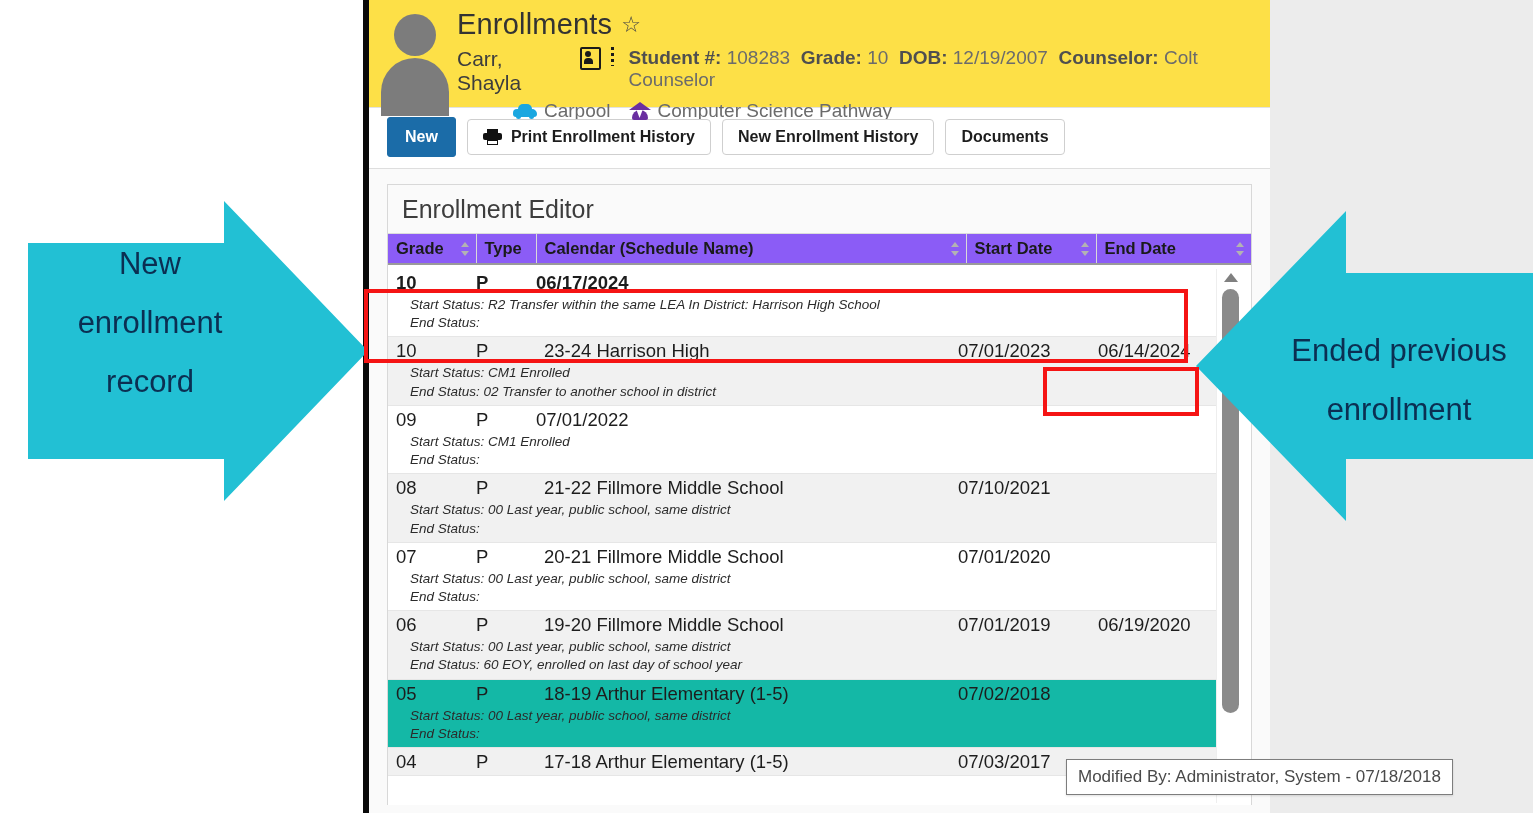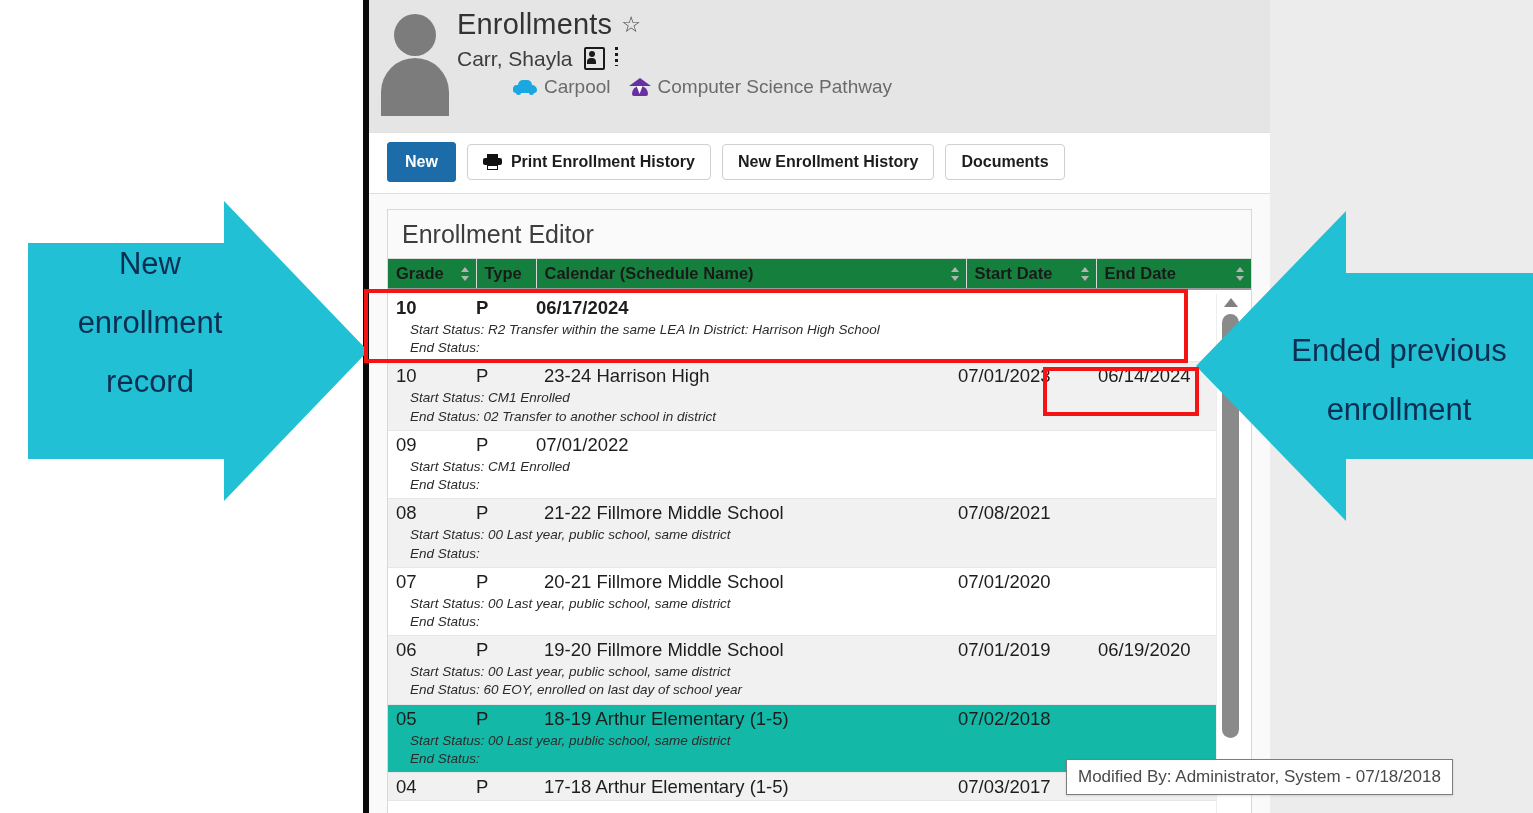--- a/index.html
+++ b/index.html
@@ -39,25 +39,25 @@
   .app{
     position:absolute;left:363px;top:0;width:907px;height:813px;
     background:#fafafa;z-index:3;
     border-left:6px solid #0a0a0a;
     box-sizing:border-box;
     overflow:hidden;
   }
 
   
   .stu-header{
-    background:#e5e5e5;
+    background:#fde047;
     padding:6px 0 4px 0;
     border-bottom:1px solid #e2e2e2;
     display:flex;
-    height:133px;
+    height:108px;
     box-sizing:border-box;
   }
   .avatar{
     width:72px;height:108px;margin-left:10px;margin-top:2px;
     flex:0 0 72px;position:relative;
   }
   .avatar .head{
     position:absolute;left:15px;top:6px;width:42px;height:42px;
     background:#7c7c7c;border-radius:50%;
   }
@@ -131,21 +131,21 @@
     background:#ffffff;border:1px solid #d8d8d8;border-bottom:none;
     height:calc(813px - 119px - 58px - 15px);
     box-sizing:border-box;position:relative;overflow:hidden;
   }
   .editor-title{
     font-size:25px;color:#3d3d3d;padding:10px 0 9px 14px;
     background:#fafafa;border-bottom:1px solid #dcdcdc;
   }
   table.grid{border-collapse:collapse;width:100%;table-layout:fixed;font-size:17px;}
   table.grid th{
-    background:#15803d;border-bottom:2px solid #9a9a9a;border-right:1px solid #d9d9d9;
+    background:#8b5cf6;border-bottom:2px solid #9a9a9a;border-right:1px solid #d9d9d9;
     font-weight:bold;color:#1a1a1a;text-align:left;
     padding:5px 6px 5px 8px;font-size:16.5px;position:relative;
     cursor:pointer;
   }
   th .sorter{
     position:absolute;right:6px;top:50%;transform:translateY(-50%);
     width:9px;height:16px;
   }
   th .sorter .up,th .sorter .dn{
     position:absolute;left:0;width:0;height:0;
@@ -215,20 +215,30 @@
     </div>
     <div class="stu-info">
       <div class="title-row">
         <span class="page-title">Enrollments</span>
         <span class="star-icon">☆</span>
       </div>
       <div class="name-row">
         <span class="stu-name">Carr, Shayla</span>
         <span class="idcard-icon"></span>
           <span class="idcard-dots"></span>
+        <span class="meta">
+          <b>Student #:</b>
+          <span class="v">108283</span>
+          &nbsp;<b>Grade:</b>
+          <span class="v">10</span>
+          &nbsp;<b>DOB:</b>
+          <span class="v">12/19/2007</span>
+          &nbsp;<b>Counselor:</b>
+          <span class="v">Colt Counselor</span>
+        </span>
       </div>
       <div class="tag-row">
         <span class="tag">
           <span class="car-icon">
               <span class="cbody"></span>
               <span class="ctop"></span>
               <span class="w1"></span>
               <span class="w2"></span>
             </span>
           <span>Carpool</span>
@@ -345,21 +355,21 @@
               <div class="statuses">
                 <div><span class="lbl">Start Status:</span> <span>CM1 Enrolled</span></div>
                 <div><span class="lbl">End Status:</span>  <span></span></div>
               </div>
             </div>
             <div class="grid-row alt">
               <div class="row-main">
                 <div class="c-grade">08</div>
                 <div class="c-type">P</div>
                 <div class="c-cal">21-22 Fillmore Middle School</div>
-                <div class="c-start">07/08/2021</div>
+                <div class="c-start">07/10/2021</div>
                 <div class="c-end"></div>
               </div>
               <div class="statuses">
                 <div><span class="lbl">Start Status:</span> <span>00 Last year, public school, same district</span></div>
                 <div><span class="lbl">End Status:</span>  <span></span></div>
               </div>
             </div>
             <div class="grid-row white">
               <div class="row-main">
                 <div class="c-grade">07</div>

